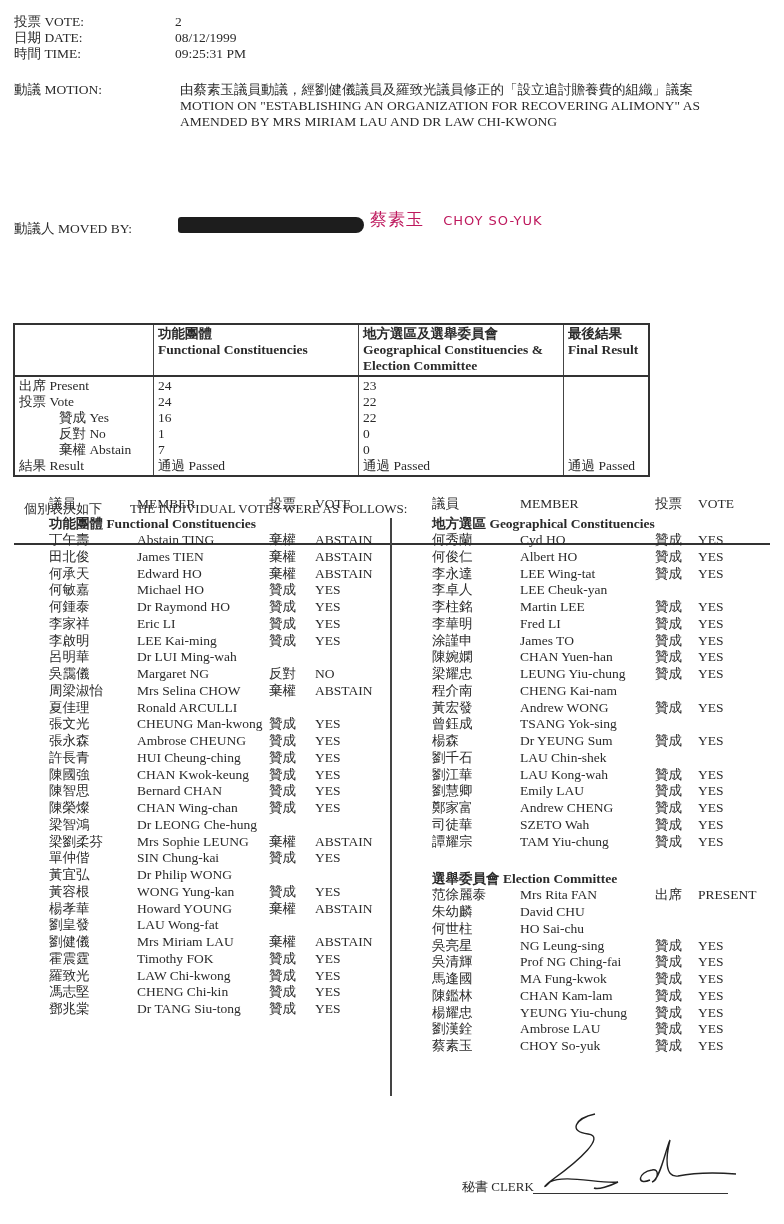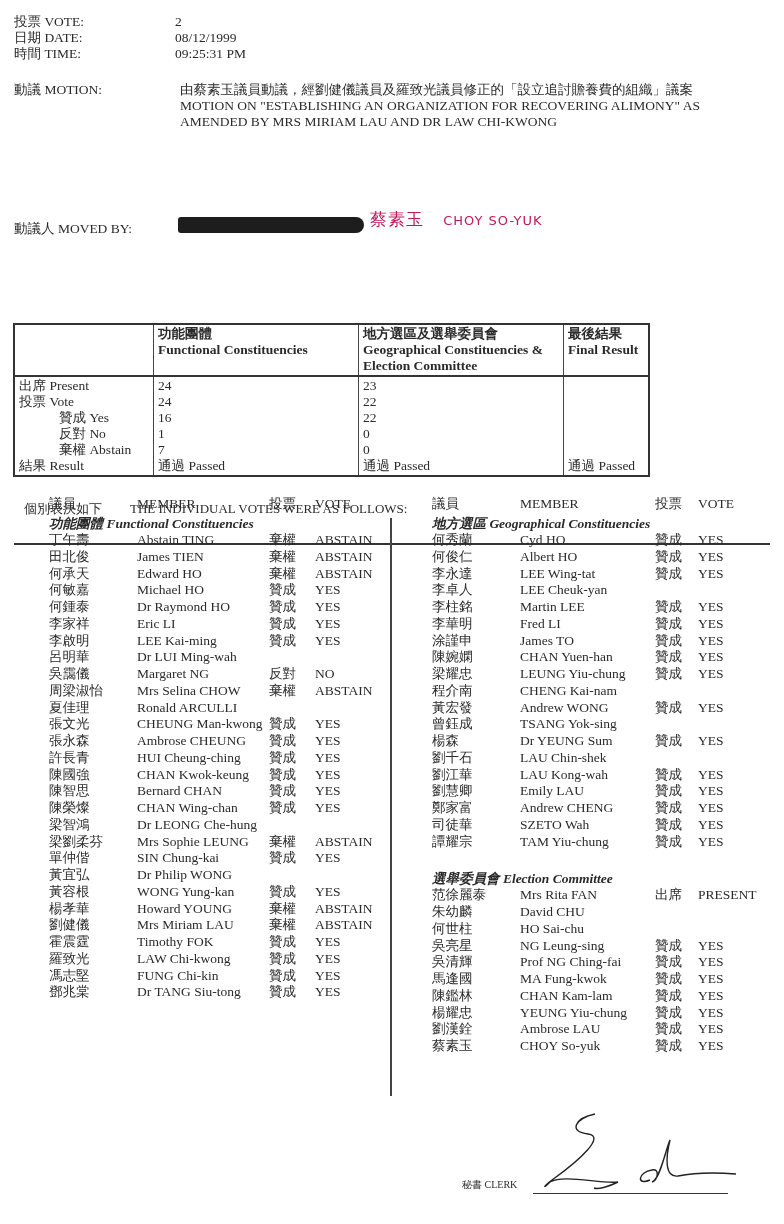--- a/index.html
+++ b/index.html
@@ -30,32 +30,32 @@
   .intro { position: absolute; left: 24px; top: 500px; white-space: nowrap; font-size: 13px; }
   .intro .en { margin-left: 28px; }
 
   .col { position: absolute; top: 495px; margin-left: 35px; }
   .col.left { left: 14px; width: 377px; }
   .col.right { left: 397px; width: 374px; }
   .colhead { position: relative; height: 17px; line-height: 17px; }
   .colhead span, .row span { position: absolute; white-space: nowrap; }
   .rule { position: absolute; top: 543px; height: 2px; background: #333; }
   .vdiv { position: absolute; left: 390px; top: 518px; width: 2px; height: 578px; background: #444; }
-  .section { height: 17px; line-height: 17px; font-weight: bold; white-space: nowrap; margin-top: 3px; font-style: italic; }
+  .section { height: 17px; line-height: 17px; font-weight: bold; white-space: nowrap; margin-top: 3px; }
   .row { position: relative; height: 16.75px; line-height: 16.75px; }
   .gap { height: 17px; }
   .c-zh { left: 0; }
   .c-en { left: 88px; }
   .c-vz { left: 220px; }
   .c-ve { left: 266px; }
   .right .c-en { left: 88px; }
   .right .c-vz { left: 223px; }
   .right .c-ve { left: 266px; }
 
-  .clerk { position: absolute; left: 462px; top: 1178px; white-space: nowrap; font-size: 10px; }
+  .clerk { position: absolute; left: 462px; top: 1178px; white-space: nowrap; font-size: 13px; }
   .clerk-line { position: absolute; left: 533px; top: 1193px; width: 195px; height: 1px; background: #333; }
   .sig { position: absolute; left: 540px; top: 1108px; }
 </style>
 </head>
 <body>
 
 <div class="hdr-row" style="top:14px">
   <span class="lbl">投票 VOTE:</span>
   <span class="val">2</span>
 </div>
@@ -287,40 +287,46 @@
         <span class="c-vz">贊成</span>
         <span class="c-ve">YES</span>
       </div>
       <div class="row">
         <span class="c-zh">楊孝華</span>
         <span class="c-en">Howard YOUNG</span>
         <span class="c-vz">棄權</span>
         <span class="c-ve">ABSTAIN</span>
       </div>
       <div class="row">
+        <span class="c-zh">劉皇發</span>
+        <span class="c-en">LAU Wong-fat</span>
+        <span class="c-vz"></span>
+        <span class="c-ve"></span>
+      </div>
+      <div class="row">
         <span class="c-zh">劉健儀</span>
         <span class="c-en">Mrs Miriam LAU</span>
         <span class="c-vz">棄權</span>
         <span class="c-ve">ABSTAIN</span>
       </div>
       <div class="row">
         <span class="c-zh">霍震霆</span>
         <span class="c-en">Timothy FOK</span>
         <span class="c-vz">贊成</span>
         <span class="c-ve">YES</span>
       </div>
       <div class="row">
         <span class="c-zh">羅致光</span>
         <span class="c-en">LAW Chi-kwong</span>
         <span class="c-vz">贊成</span>
         <span class="c-ve">YES</span>
       </div>
       <div class="row">
         <span class="c-zh">馮志堅</span>
-        <span class="c-en">FUNG Chi-kin</span>
+        <span class="c-en">CHENG Chi-kin</span>
         <span class="c-vz">贊成</span>
         <span class="c-ve">YES</span>
       </div>
       <div class="row">
         <span class="c-zh">鄧兆棠</span>
         <span class="c-en">Dr TANG Siu-tong</span>
         <span class="c-vz">贊成</span>
         <span class="c-ve">YES</span>
       </div>
     </div>

